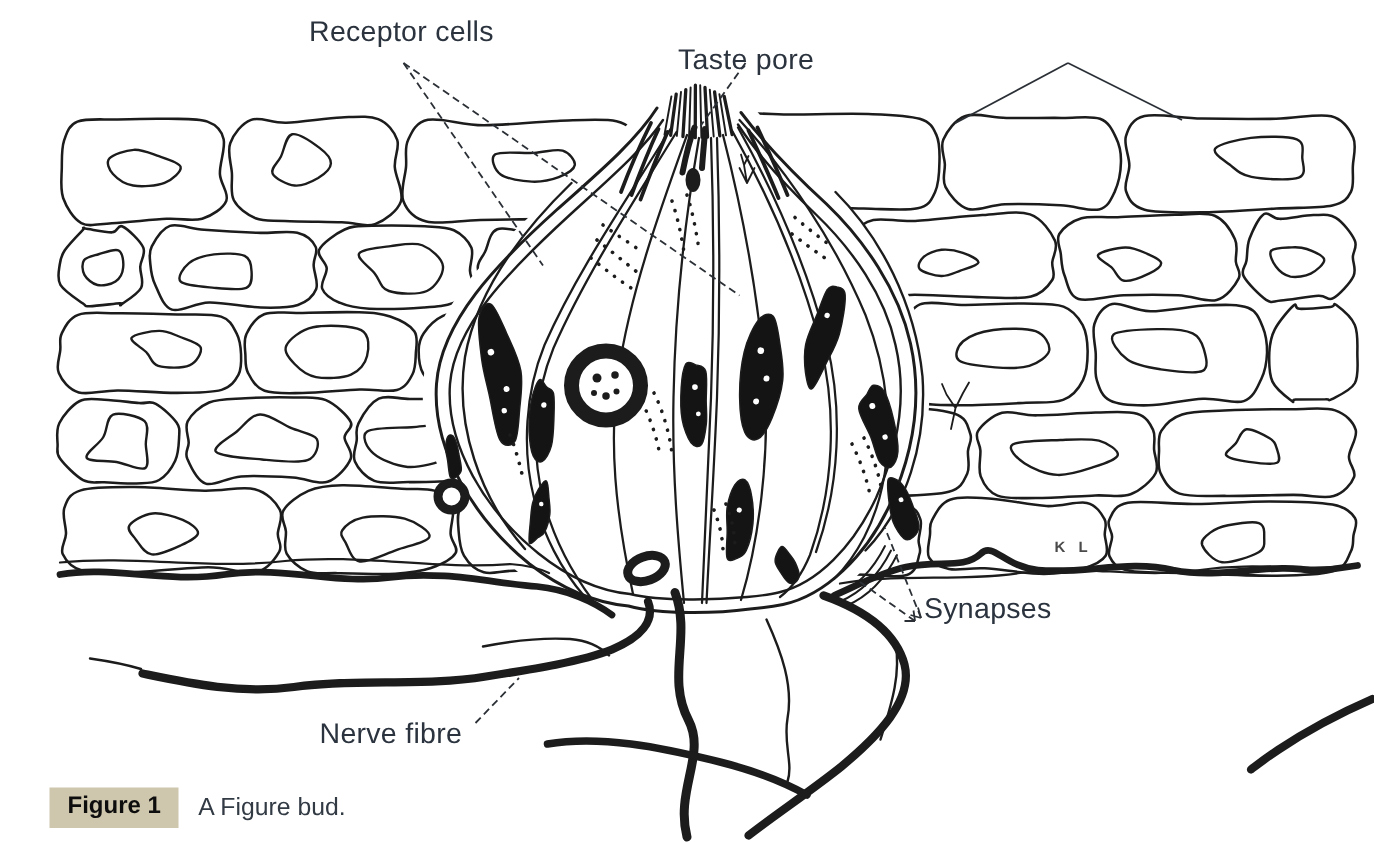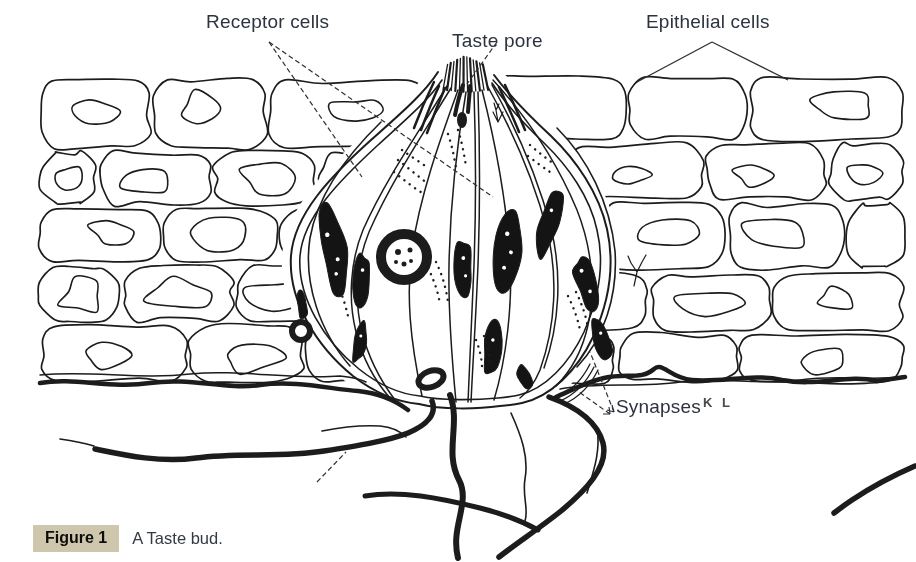--- a/index.html
+++ b/index.html
@@ -1,21 +1,21 @@
 <!DOCTYPE html>
 <html><head>
 <meta charset="utf-8">
 <style>
   html,body{margin:0;padding:0;background:#fff;}
   .stage{position:relative;width:916px;height:562px;background:#fff;overflow:hidden;
          font-family:Liberation Sans, sans-serif;}
   .stage svg{position:absolute;left:0;top:0;}
   .lbl{position:absolute;font-size:19px;color:#2b333e;letter-spacing:.2px;white-space:nowrap;}
-  .sig{position:absolute;left:703px;top:360px;font-size:13px;font-weight:bold;
-       letter-spacing:3px;color:#4a4a4a;margin-top:35px;}
+  .sig{position:absolute;left:703px;top:360px;font-size:10px;font-weight:bold;
+       letter-spacing:3px;color:#4a4a4a;}
   .caption{position:absolute;left:33px;top:525px;display:flex;align-items:center;}
   .cap-tag{display:inline-block;background:#cec7ad;color:#0d0d0d;font-weight:bold;
            font-size:16px;padding:4px 12px 5px 12px;}
   .cap-text{font-size:16.5px;color:#323a44;margin-left:13px;}
 </style>
 </head>
 <body>
 
 <div class="stage">
 
@@ -233,22 +233,22 @@
         <path d="M712,42 L788,80" fill="none" stroke="#2b3036" stroke-width="1.2" stroke-dasharray="none"></path>
         <path d="M614,412 L590,352" fill="none" stroke="#2b3036" stroke-width="1.2" stroke-dasharray="5 3"></path>
         <path d="M610,414 L572,387" fill="none" stroke="#2b3036" stroke-width="1.2" stroke-dasharray="5 3"></path>
         <path d="M317,482 L346,452" fill="none" stroke="#2b3036" stroke-width="1.2" stroke-dasharray="5 3"></path>
         <path d="M614,412 l-2,-7 M614,412 l-7,-2 M610,414 l-1,-7 M610,414 l-7,0" fill="none" stroke="#2b3036" stroke-width="1.2"></path>
       </g>
   </svg>
 
   <div class="lbl" style="left:206px;top:11px">Receptor cells</div>
   <div class="lbl" style="left:452px;top:30px">Taste pore</div>
-  <div class="lbl" style="left:646px;top:11px">Epithelial cells</div>
   <div class="lbl" style="left:616px;top:396px">Synapses</div>
+  <div class="lbl" style="left:213px;top:479px">Nerve fibre</div>
 
   <div class="sig">K L</div>
 
   <div class="caption">
     <span class="cap-tag">Figure 1</span>
-    <span class="cap-text">A Taste bud.</span>
+    <span class="cap-text">A Figure bud.</span>
   </div>
 </div>
 
 </body></html>

